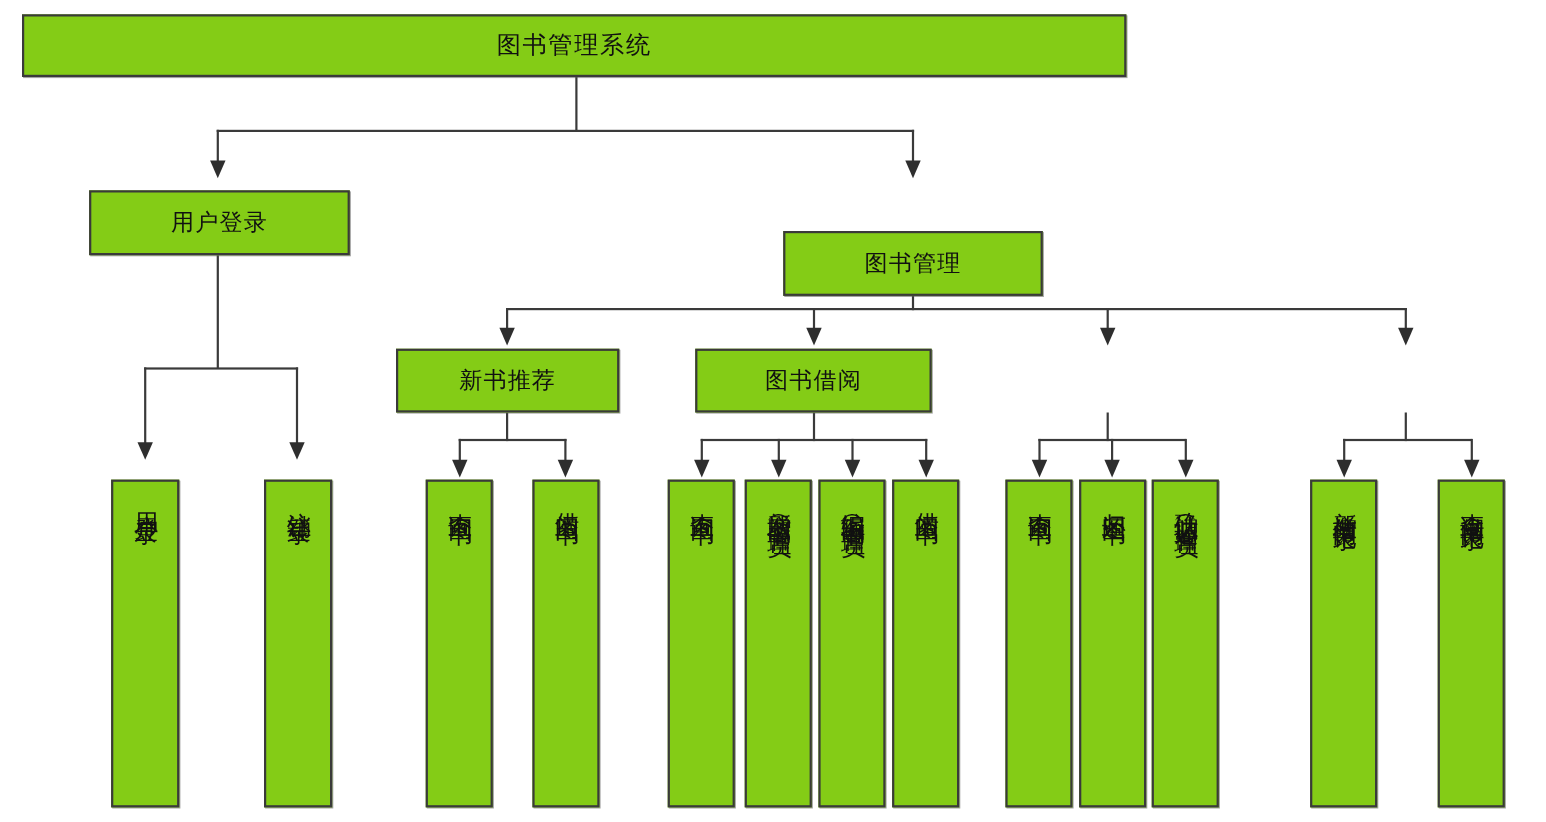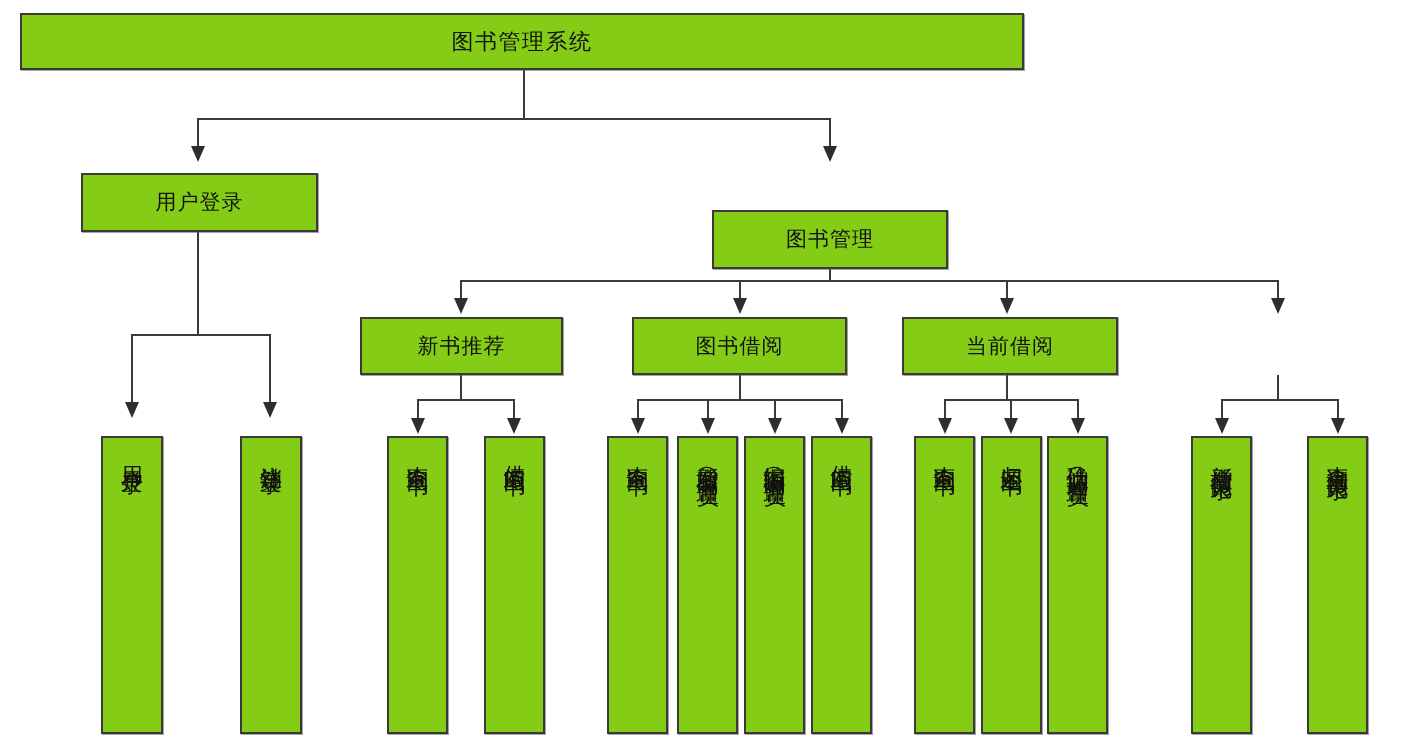--- a/index.html
+++ b/index.html
@@ -156,23 +156,20 @@
   </div>
 
   <div class="node h" style="left:632px;top:317px;width:215px;height:58px;">
     <span class="label">图书借阅</span>
   </div>
 
   <div class="node h" style="left:360px;top:317px;width:203px;height:58px;">
     <span class="label">新书推荐</span>
   </div>
 
-  <div class="node h" style="left:902px;top:317px;width:216px;height:58px;">
-    <span class="label">当前借阅</span>
-  </div>
 
 
   <div class="node v" style="left:101px;top:436px;width:62px;height:298px;">
     <span class="label">用户登录</span>
   </div>
   <div class="node v" style="left:240px;top:436px;width:62px;height:298px;">
     <span class="label">注销登录</span>
   </div>
 
   <div class="node v" style="left:387px;top:436px;width:61px;height:298px;">

